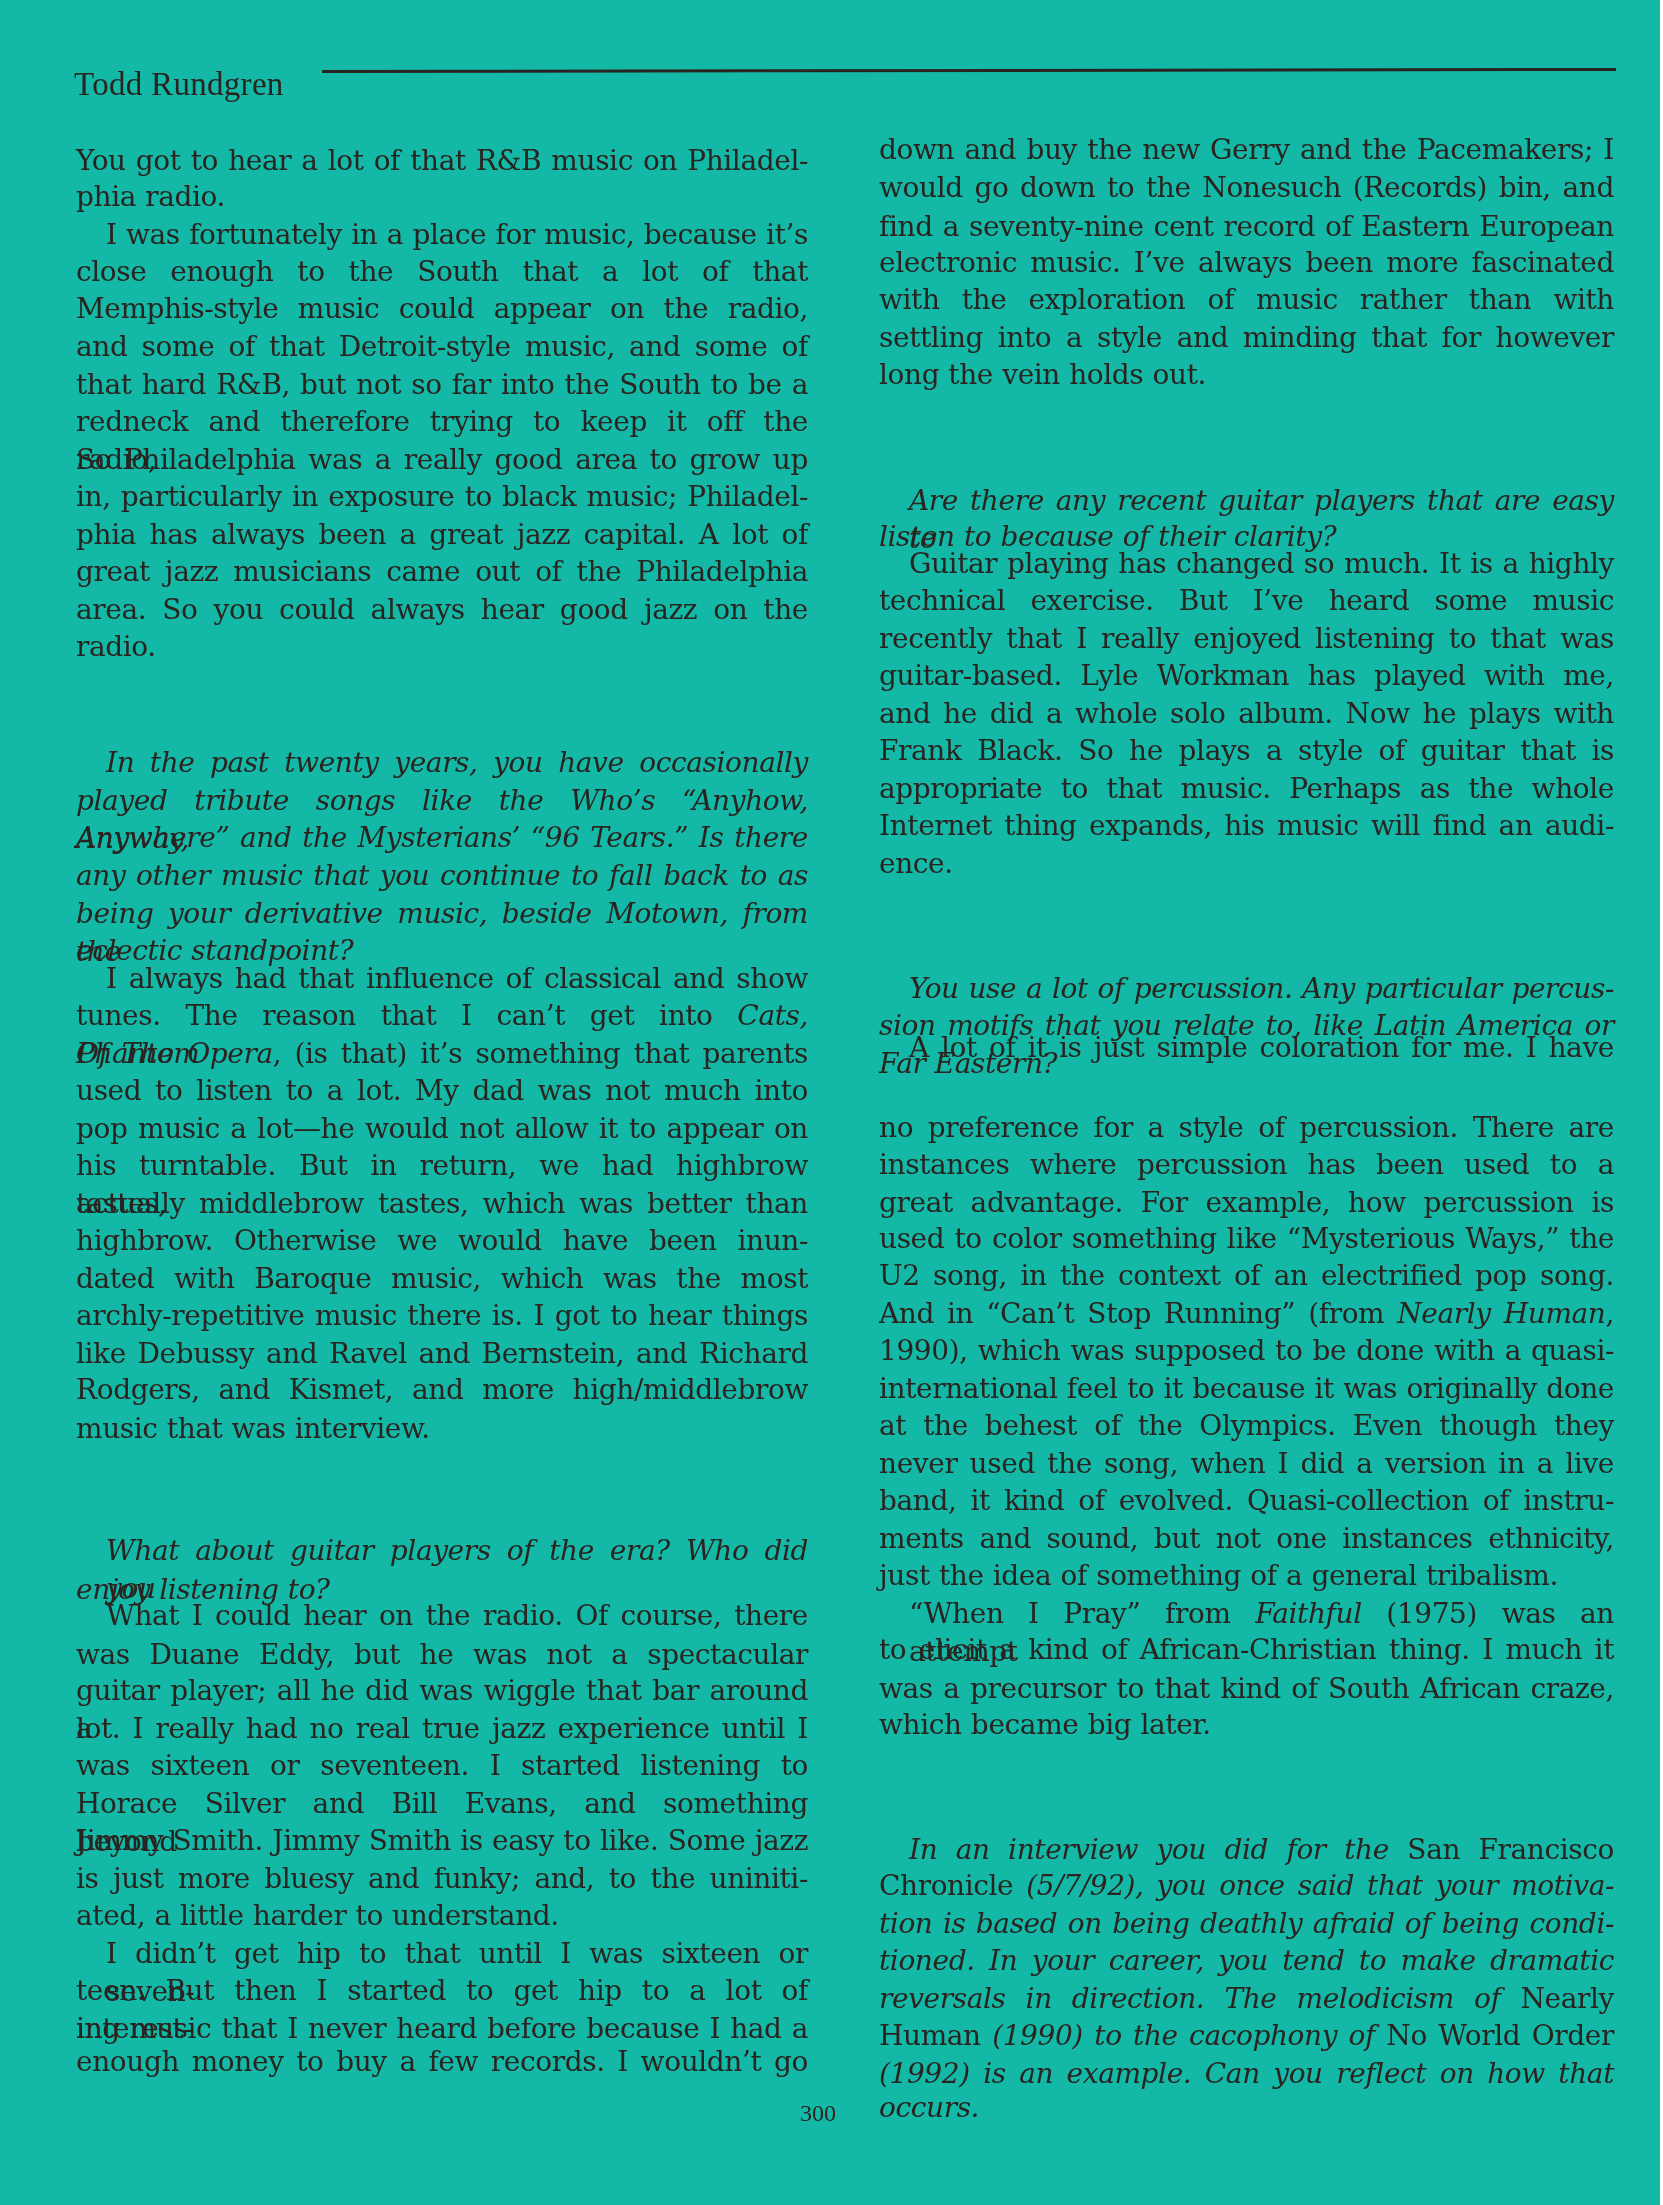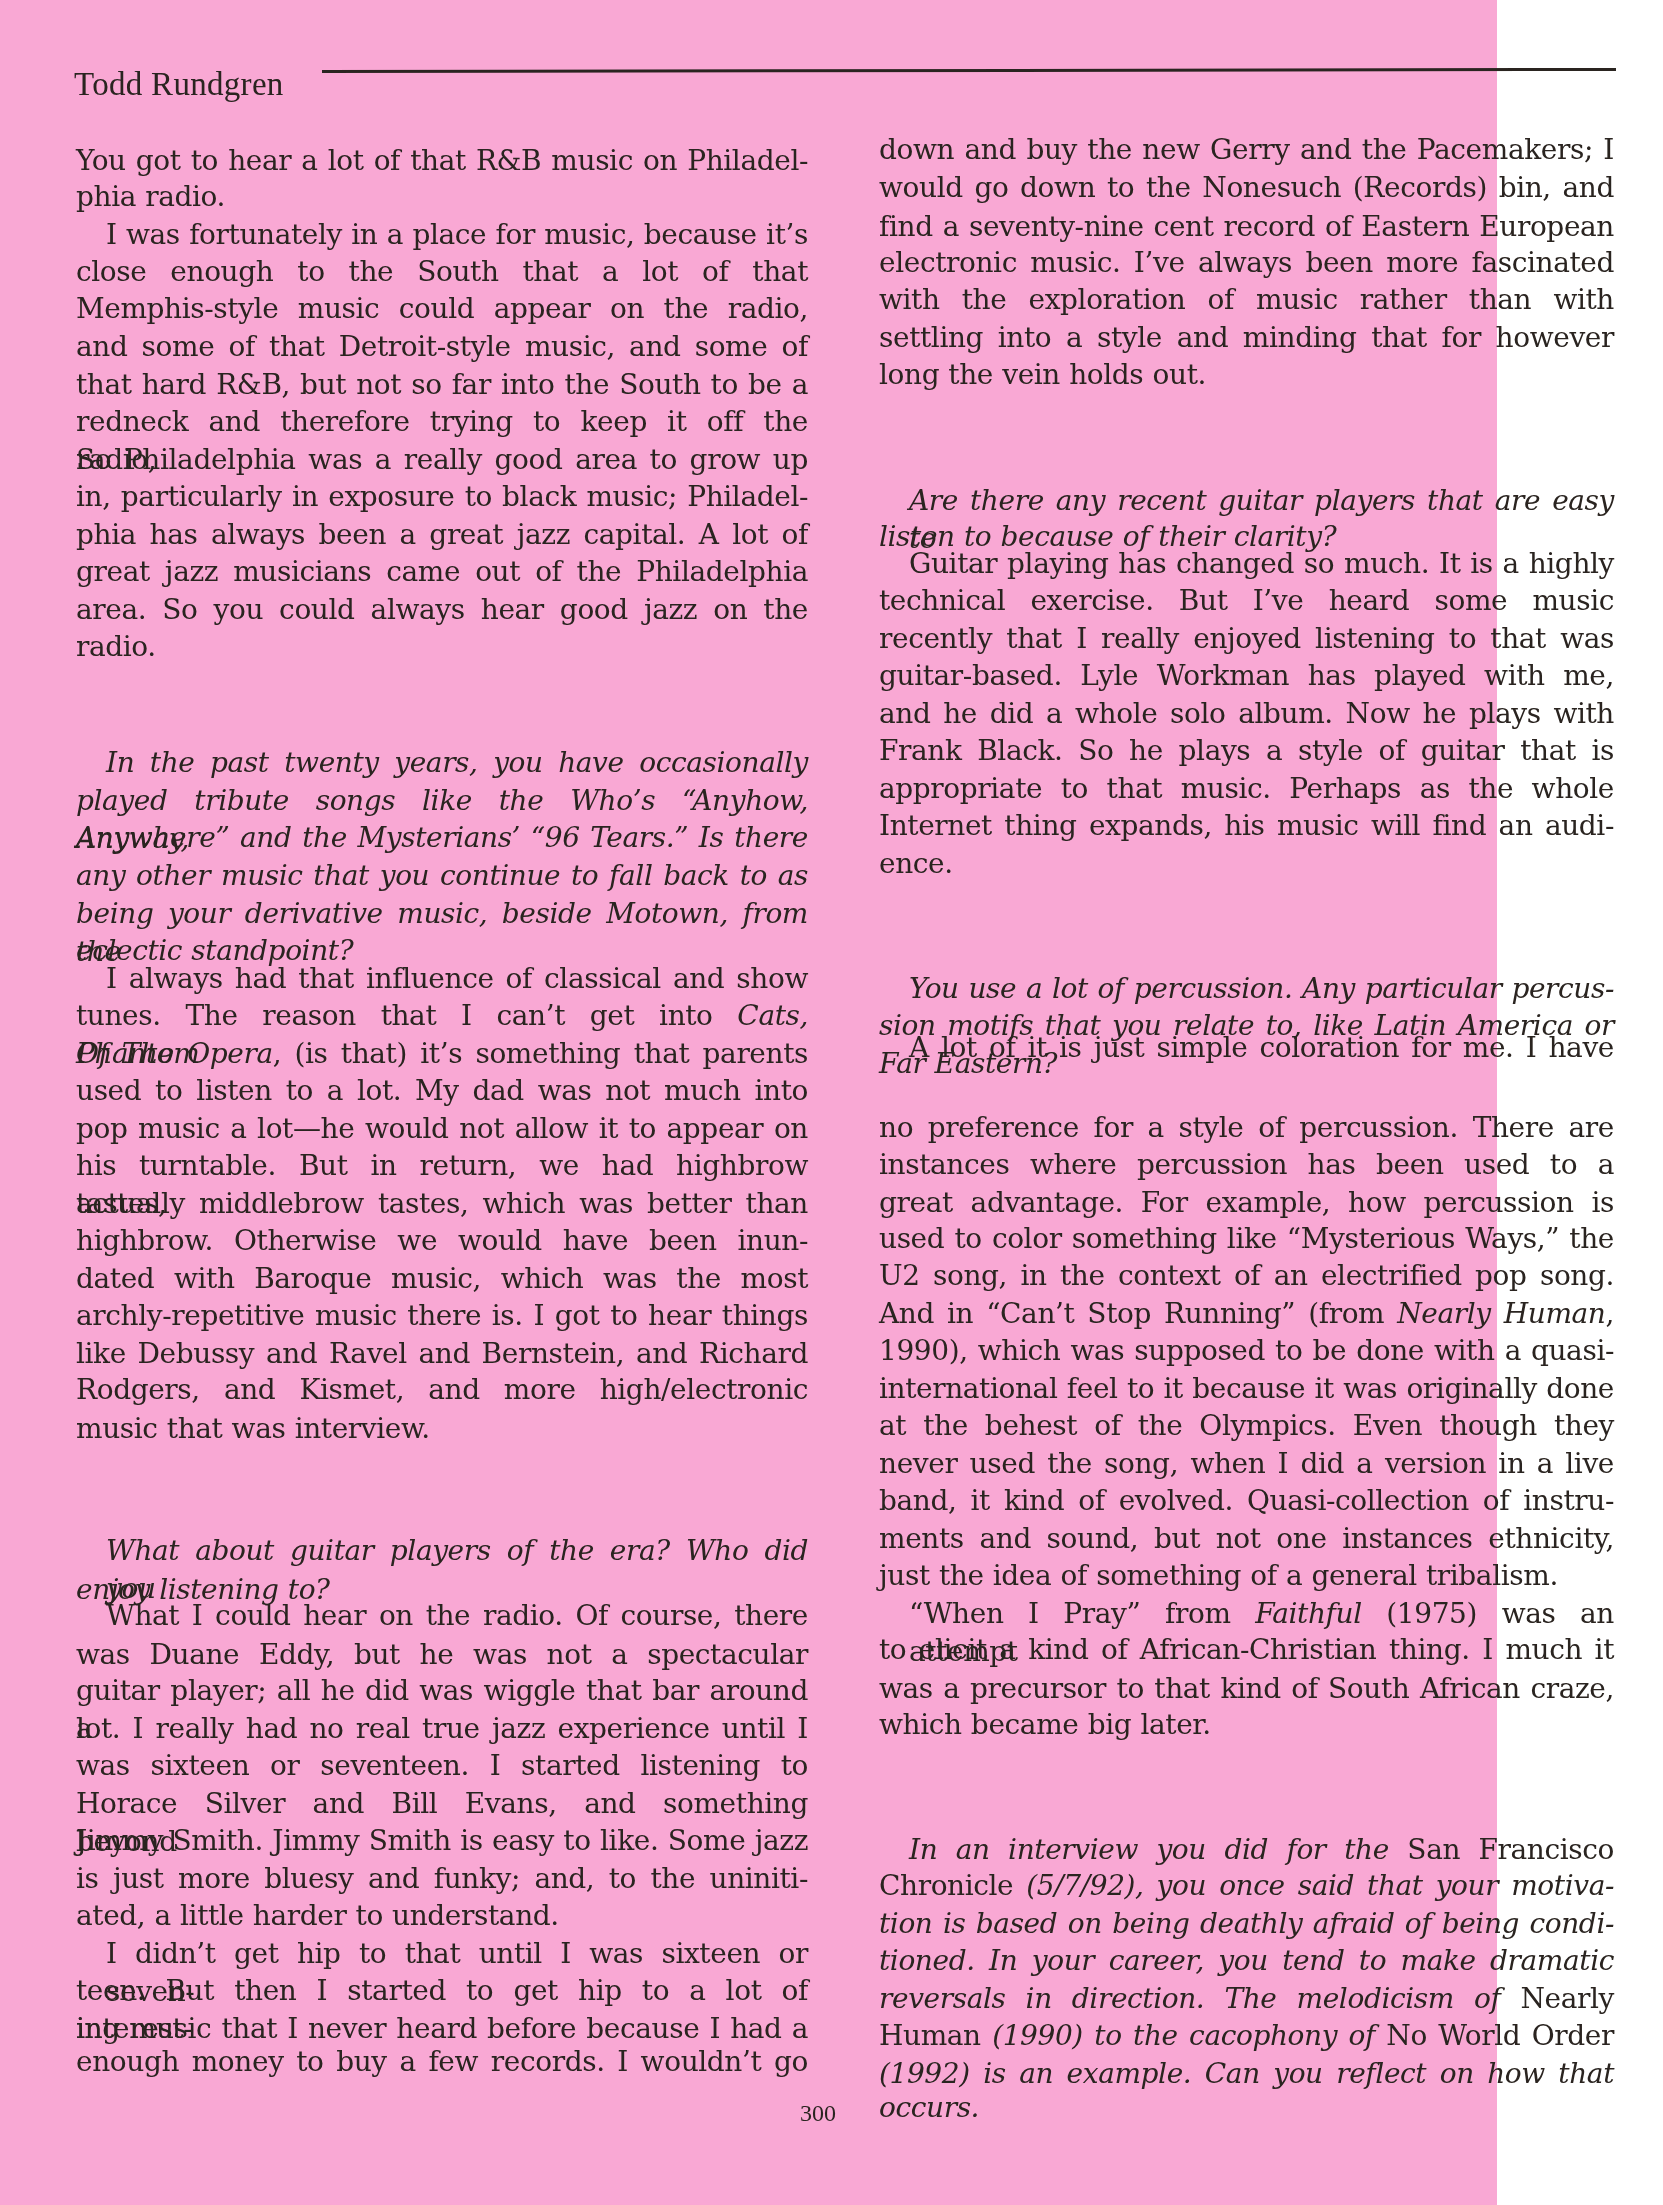--- a/index.html
+++ b/index.html
@@ -1,18 +1,18 @@
 <!DOCTYPE html>
 <html style="font-size:11px"><head>
 <meta charset="utf-8">
 <style>
   html, body { margin: 0; padding: 0; background: #ffffff; }
   body { width: 1663px; height: 2205px; position: relative; overflow: hidden;
          font-family: "DejaVu Serif", "Liberation Serif", serif; color: #2a2420; }
-  .page { position: absolute; left: 0; top: 0; width: 1497px; height: 2205px; background: #f9a8d4; }
+  .page { position: absolute; left: 0; top: 0; width: 1660px; height: 2205px; background: #14b8a6; }
   .running-head { position: absolute; left: 74px; top: 65px; height: 38px; width: 1542px; }
   .running-head .title { position: absolute; left: 0; top: 0; font-family: "Liberation Serif", "DejaVu Serif", serif;
          font-size: 33px; line-height: 38px; letter-spacing: 0.3px; color: #2a2420; }
   .running-head .rule { position: absolute; left: 248px; right: 0; top: 5.4px; height: 3.4px; background: #2a2420;
          transform: rotate(-0.09deg); transform-origin: left center; }
   .col { position: absolute; }
   .col.left { left: 76px; width: 732px; }
   .col.right { left: 879px; width: 735px; }
   .ln { position: absolute; left: 0; right: 0; height: 38px; font-size: 28px; line-height: 38px;
         text-align: justify; text-align-last: justify; white-space: nowrap; overflow: visible;
@@ -127,21 +127,21 @@
     <div class="ln" style="top:1260px">
         <span class="j">dated with Baroque music, which was the most</span>
       </div>
     <div class="ln" style="top:1297px">
         <span class="j">archly-repetitive music there is. I got to hear things</span>
       </div>
     <div class="ln" style="top:1335px">
         <span class="j">like Debussy and Ravel and Bernstein, and Richard</span>
       </div>
     <div class="ln" style="top:1371px">
-        <span class="j">Rodgers, and Kismet, and more high/electronic</span>
+        <span class="j">Rodgers, and Kismet, and more high/middlebrow</span>
       </div>
     <div class="ln last" style="top:1410px">
         <span class="j">music that was interview.</span>
       </div>
 
     <div class="ln q indent" style="top:1484px">
         <span class="j">What about guitar players of the era? Who did you</span>
       </div>
     <div class="ln q last" style="top:1523px">
         <span class="j">enjoy listening to?</span>

